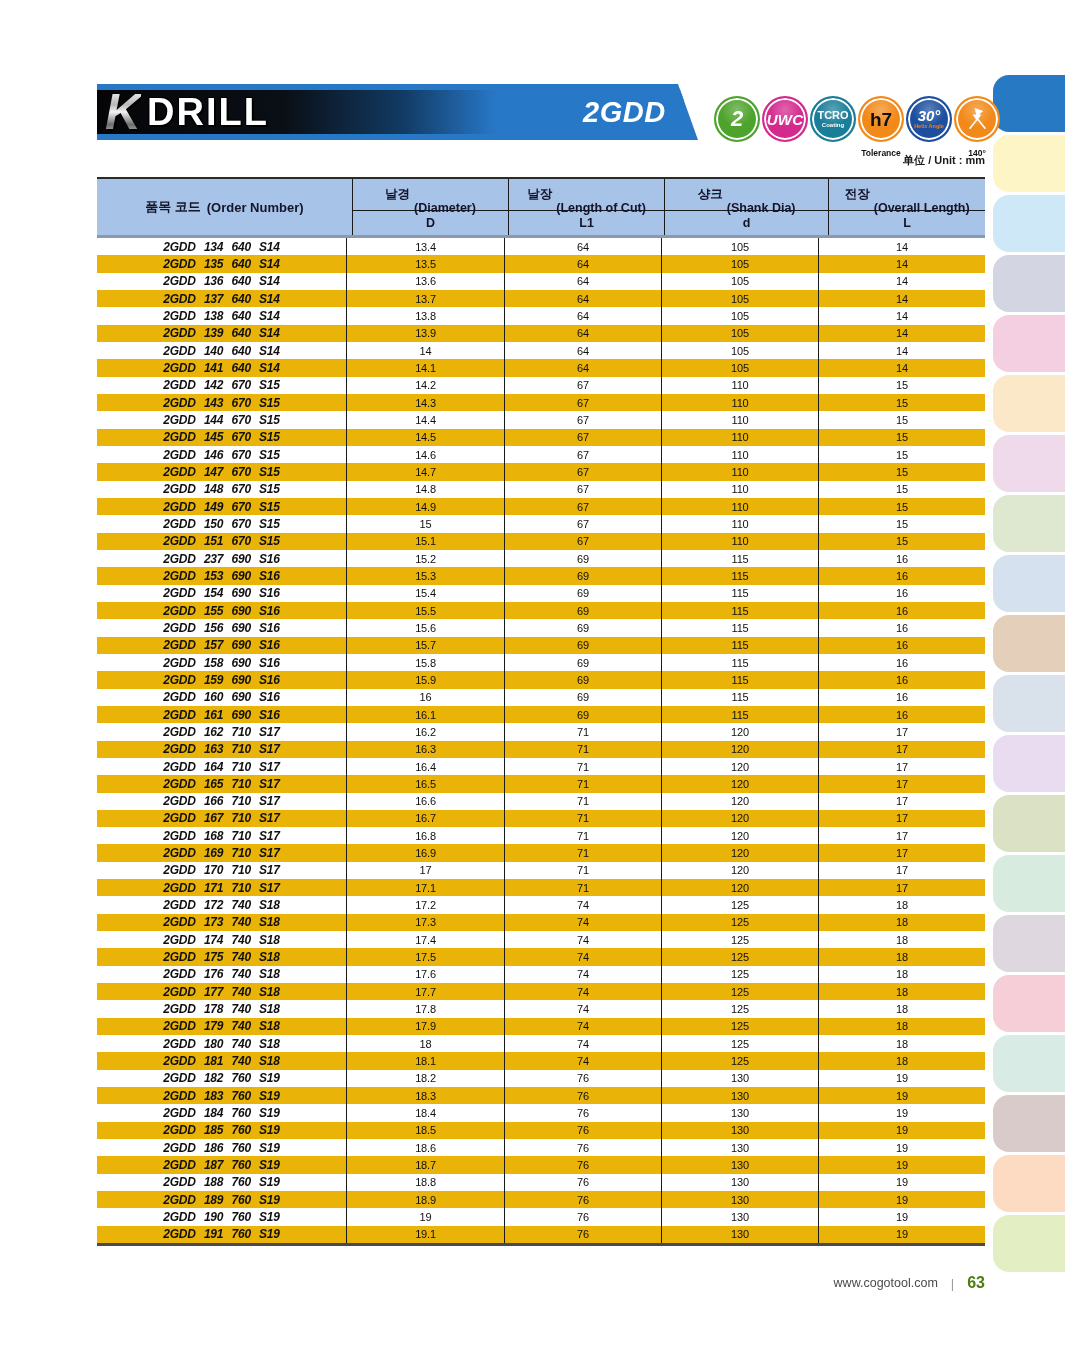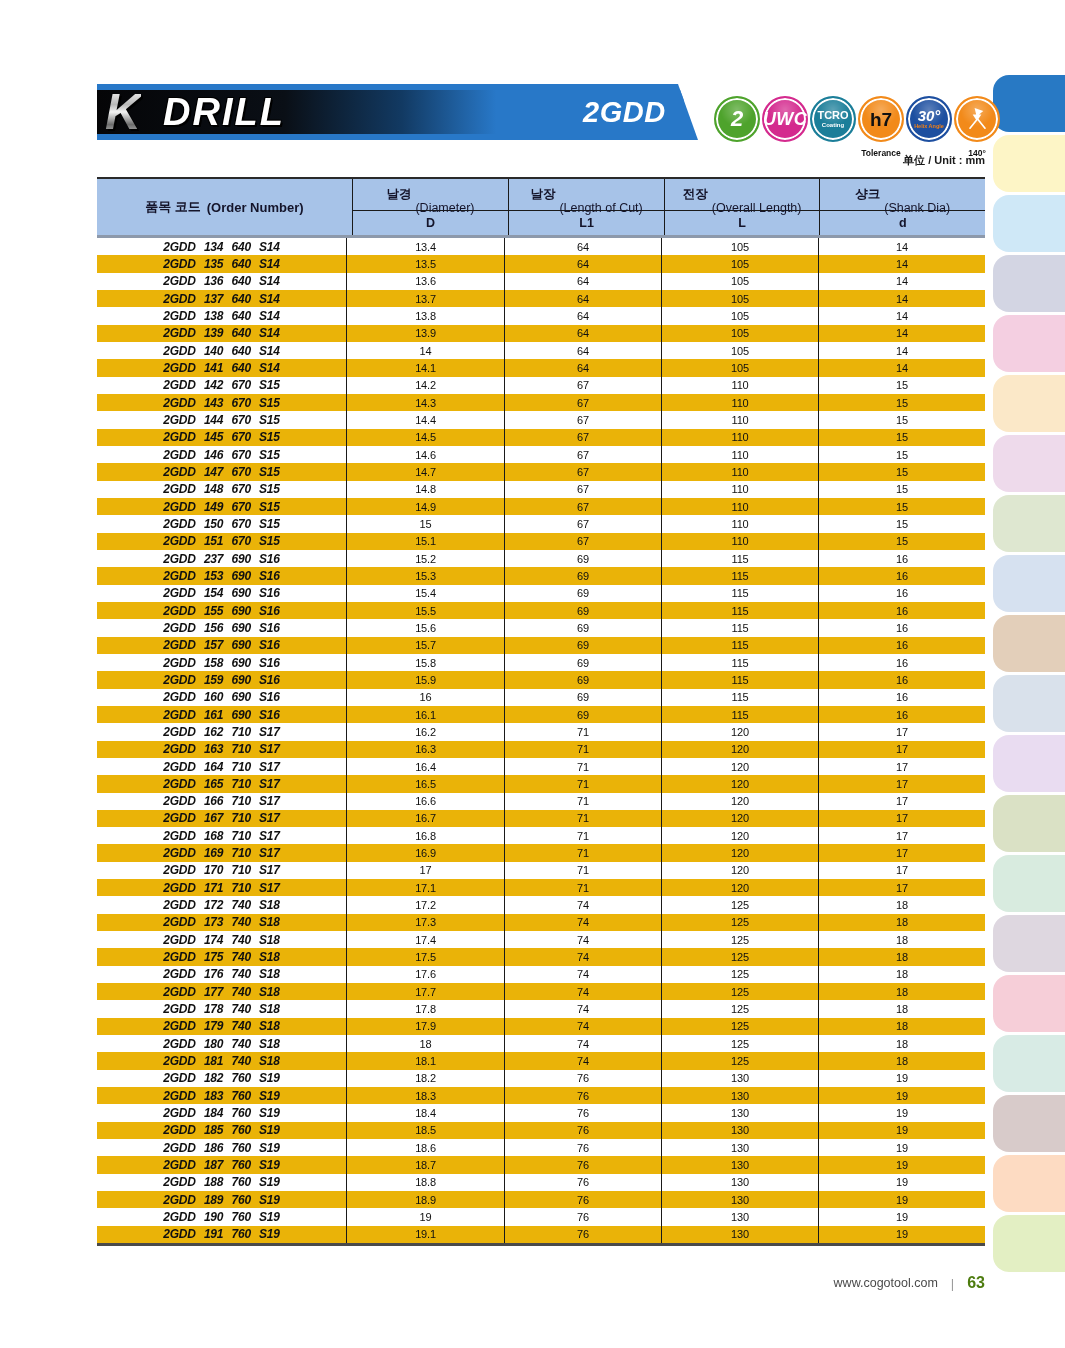--- a/index.html
+++ b/index.html
@@ -12,37 +12,37 @@
   
   .logo-bar { position:absolute; left:97px; top:84px; width:601px; height:56px;
     background:#2878c8; clip-path:polygon(0 0, calc(100% - 20px) 0, 100% 100%, 0 100%); }
   .logo-bar-inner { position:absolute; left:0; top:6px; right:14px; bottom:6px;
     background:linear-gradient(90deg,#050507 0%,#0a0f16 32%,#123a63 52%,#2878c8 68%,#2878c8 100%);
     display:flex; align-items:center; }
   .logo-k { font-size:50px; font-weight:900; font-style:italic; margin-left:8px; line-height:1;
     background:linear-gradient(180deg,#ffffff 0%,#b9b9b9 35%,#f2f2f2 50%,#6d6d6d 75%,#cfcfcf 100%);
     -webkit-background-clip:text; background-clip:text; color:transparent;
     filter:drop-shadow(2px 2px 0 #000); }
-  .logo-drill { font-size:38px; font-weight:900; font-style:italic; color:#fff; margin-left:22px;
+  .logo-drill { font-size:38px; font-weight:900; color:#fff; margin-left:6px;
     letter-spacing:2px; line-height:1;
     text-shadow:2px 2px 0 #000, -1px -1px 0 #000, 1px -1px 0 #000, -1px 1px 0 #000; }
   .series { position:absolute; left:486px; top:12px; font-size:29px; font-weight:800;
     font-style:italic; color:#fff; letter-spacing:0.5px; }
 
   
   .badges { position:absolute; left:714px; top:96px; display:flex; gap:2px; }
   .badge { width:46px; text-align:center; }
   .badge-circle { width:46px; height:46px; border-radius:50%;
     box-shadow:inset 0 0 0 2px #fff; display:flex; flex-direction:column;
     align-items:center; justify-content:center; line-height:1; }
   .badge-label { color:#fff; font-weight:800; font-style:italic; }
   .badge-sub { color:#fff; font-weight:700; }
   .badge-caption { font-size:8.5px; color:#111; margin-top:6px; font-weight:600; }
   .badge[data-badge="flute-2"] .badge-label { font-size:22px; }
-  .badge[data-badge="uwc"] .badge-label { font-size:18px; letter-spacing:0.3px; }
+  .badge[data-badge="uwc"] .badge-label { font-size:15px; letter-spacing:0.3px; }
   .badge[data-badge="tcro-coating"] .badge-label { font-size:11px; font-style:normal; }
   .badge[data-badge="tcro-coating"] .badge-sub { font-size:6px; margin-top:1px; }
   .badge[data-badge="h7-tolerance"] .badge-label { font-size:19px; font-style:normal; }
   .badge[data-badge="helix-angle-30"] .badge-label { font-size:15px; }
   .badge[data-badge="helix-angle-30"] .badge-sub { font-size:5.5px; margin-top:1px; }
   .badge-sub:empty, .badge-caption:empty { display:none; }
   .drill-glyph { display:block; }
 
   
   .unit-note { position:absolute; top:153px; right:80px; font-size:11px; color:#1a1a1a; font-weight:600; }
@@ -52,21 +52,21 @@
     border-top:2px solid #2a2a2a; border-bottom:3px solid #4a4a4a; }
   .thead { display:flex; background:#a7c3e8; color:#14142a; }
   .th-order { width:258px; display:flex; align-items:center; justify-content:center;
     font-size:13px; font-weight:700; border-right:1px solid #1a1a1a; }
   .th-order .en { font-weight:600; margin-left:6px; }
   .th-col { display:flex; flex-direction:column; border-right:1px solid #1a1a1a; }
   .th-col:last-child { border-right:none; }
   .th-top { height:32px; display:flex; align-items:center; justify-content:center;
     gap:4px; border-bottom:1px solid #1a1a1a; font-size:12.5px; }
   .th-top .ko { font-weight:700;text-align:right; }
-  .th-top .en { font-weight:400;margin-top:27px; }
+  .th-top .en { font-weight:700;margin-top:27px; }
   .th-sym { height:24px; display:flex; align-items:center; justify-content:center;
     font-size:12.5px; font-weight:700; }
   .header-band { height:3px; background:#8d99ab; }
   .tr { display:flex; height:17.33px; background:#fff; }
   .tr.alt { background:#eab308; }
   .td { display:flex; align-items:center; justify-content:center; height:100%;
     font-size:11px; font-weight:500; color:#101010; font-stretch:condensed;
     border-right:1px solid #1a1a1a; letter-spacing:-0.2px; }
   .td:last-child { border-right:none; }
   .td-order { font-size:12px; font-weight:700; word-spacing:5px; letter-spacing:-0.2px; }
@@ -187,35 +187,35 @@
   </div>
 
   <div class="th-col w2">
     <div class="th-top">
       <span class="ko">날장</span>
       <span class="en">(Length of Cut)</span>
     </div>
     <div class="th-sym">L1</div>
   </div>
 
+  <div class="th-col w4">
+    <div class="th-top">
+      <span class="ko">샹크</span>
+      <span class="en">(Shank Dia)</span>
+    </div>
+    <div class="th-sym">d</div>
+  </div>
+
   <div class="th-col w3">
     <div class="th-top">
       <span class="ko">전장</span>
       <span class="en">(Overall Length)</span>
     </div>
     <div class="th-sym">L</div>
   </div>
-
-  <div class="th-col w4">
-    <div class="th-top">
-      <span class="ko">샹크</span>
-      <span class="en">(Shank Dia)</span>
-    </div>
-    <div class="th-sym">d</div>
-  </div>
 </div>
     <div class="header-band"></div>
     <div>
   <div class="tr">
     <div class="td td-order w0">2GDD 134 640 S14</div>
     <div class="td w1">13.4</div>
     <div class="td w2">64</div>
     <div class="td w3">105</div>
     <div class="td w4">14</div>
   </div>

